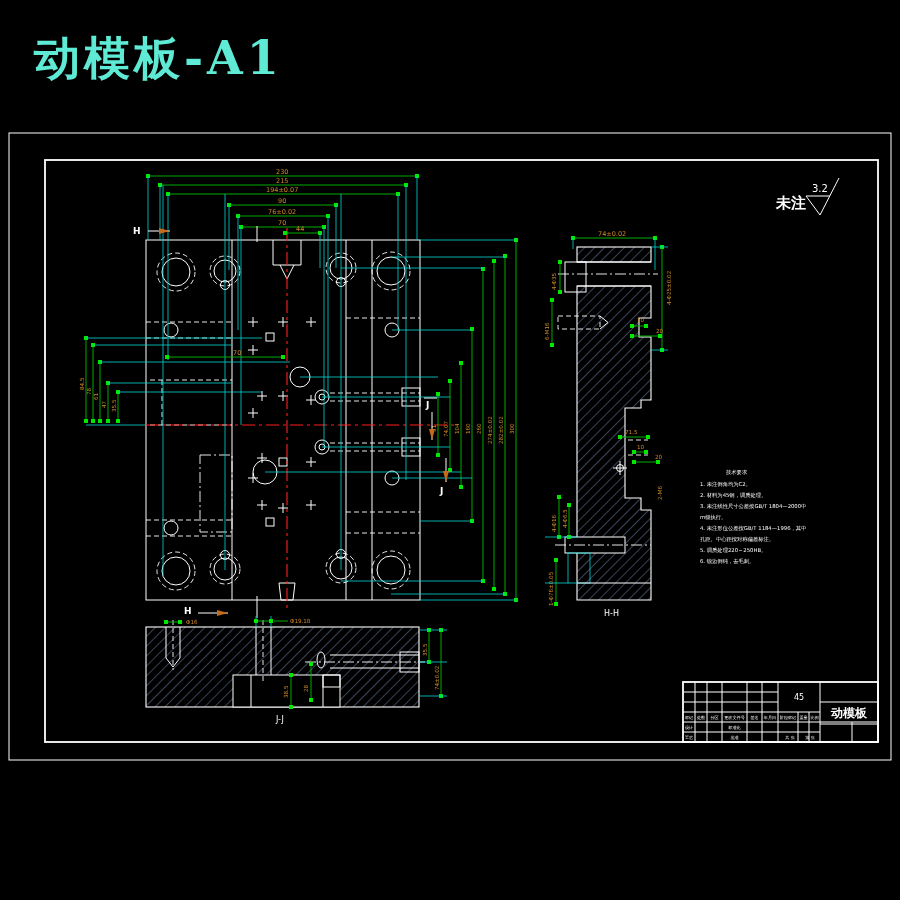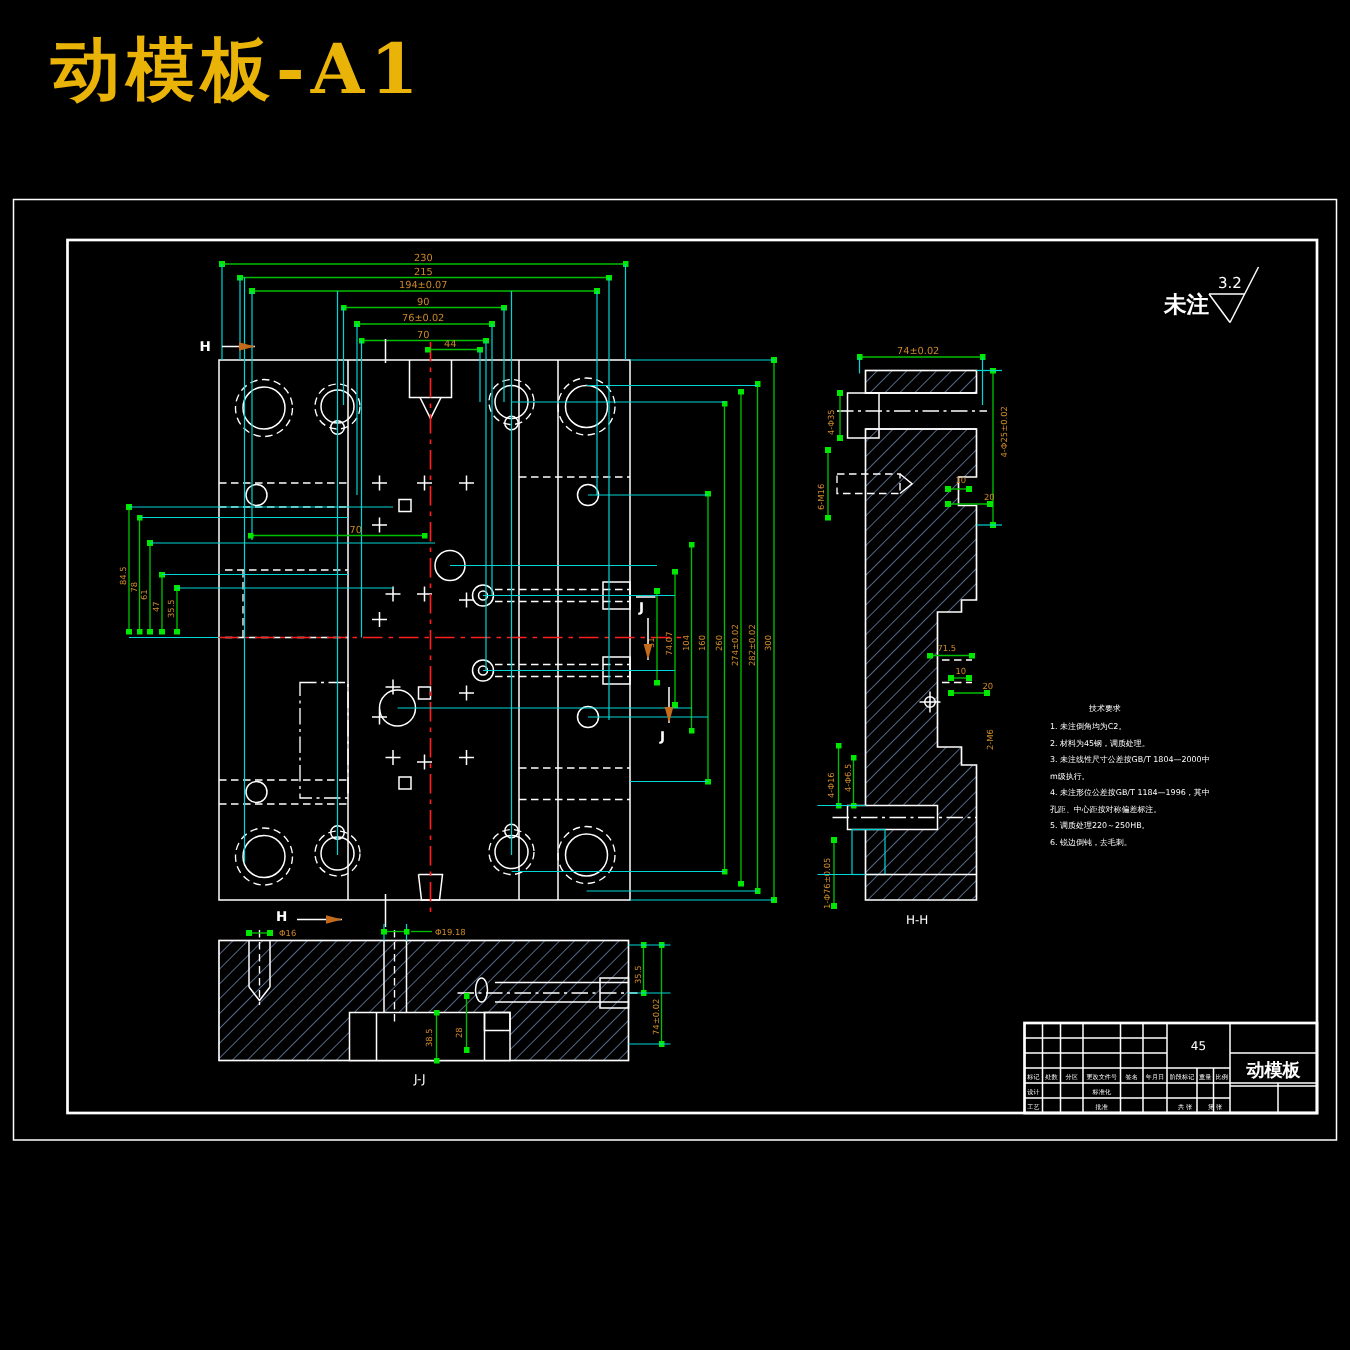--- a/index.html
+++ b/index.html
@@ -1,19 +1,19 @@
 <!DOCTYPE html>
 <html><head>
 <meta charset="utf-8">
 <style>
   html,body{margin:0;padding:0;background:#000;}
   .page{position:relative;width:900px;height:900px;background:#000;overflow:hidden;
         font-family:"DejaVu Sans",sans-serif;}
-  .doc-title{position:absolute;left:34px;top:16px;font-family:"DejaVu Serif",serif;
-        font-size:46px;font-weight:bold;color:#eab308;letter-spacing:4px;}
+  .doc-title{position:absolute;left:34px;top:28px;font-family:"DejaVu Serif",serif;
+        font-size:46px;font-weight:bold;color:#5eead4;letter-spacing:4px;}
   svg text{font-family:"DejaVu Sans",sans-serif;}
   
   .w  {stroke:#ffffff;stroke-width:1;fill:none;}
   .w2 {stroke:#ffffff;stroke-width:1.8;fill:none;}
   .wd {stroke:#ffffff;stroke-width:0.9;fill:none;stroke-dasharray:5 3;}
   .wdd{stroke:#ffffff;stroke-width:0.9;fill:none;stroke-dasharray:11 3 2 3;}
   .c  {stroke:#00d6d6;stroke-width:0.8;fill:none;}
   .g  {stroke:#00bf00;stroke-width:0.9;fill:none;}
   .r  {stroke:#ff1f1f;stroke-width:1.1;fill:none;stroke-dasharray:13 4 3 4;}
   .hatchfill{fill:url(#hatch);stroke:#ffffff;stroke-width:1.1;}

